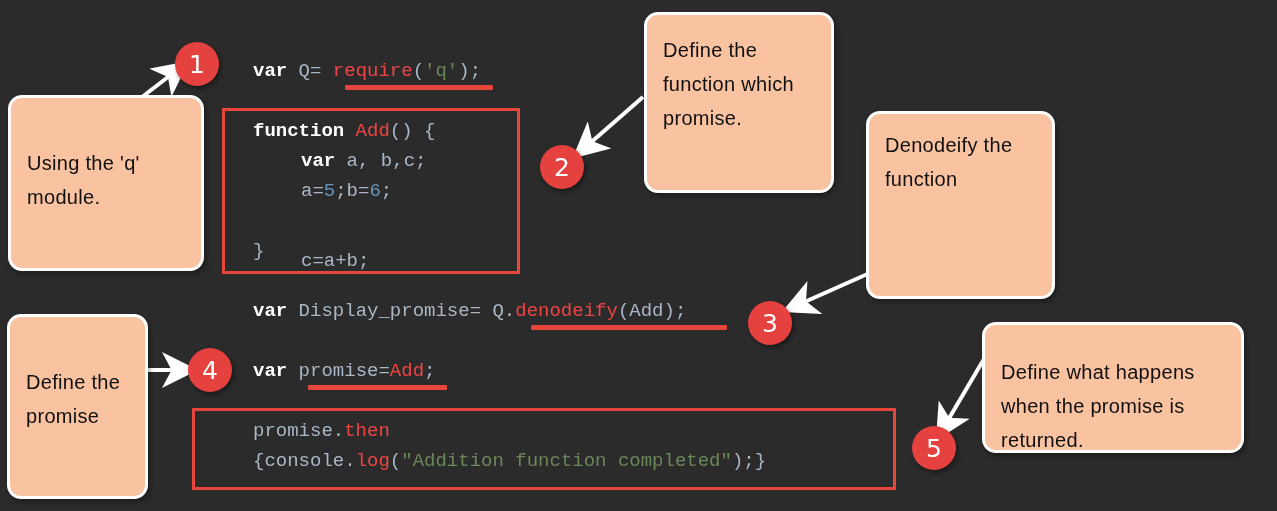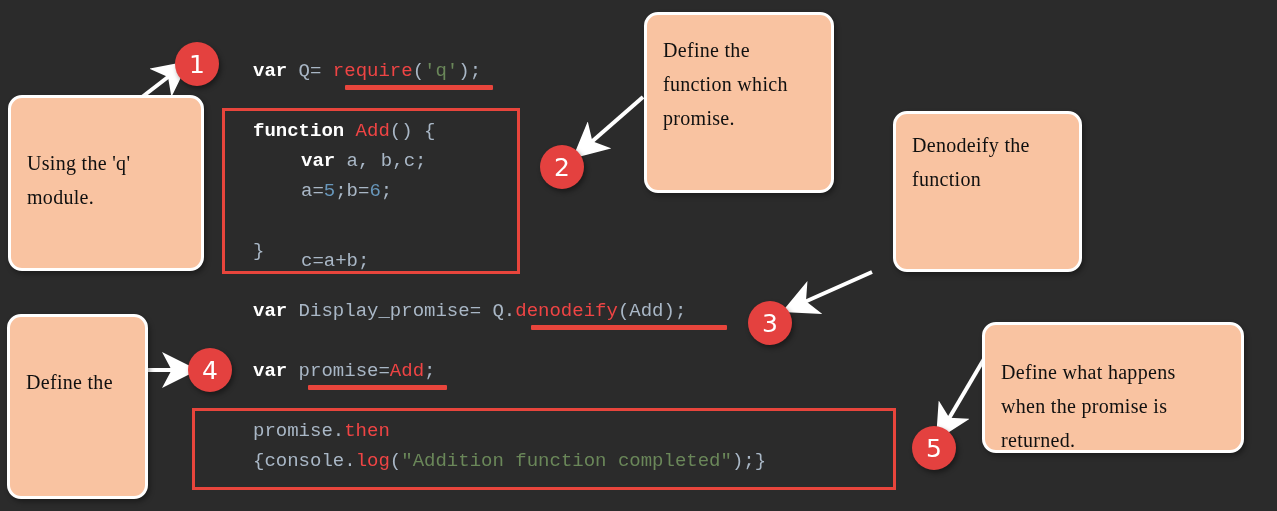--- a/index.html
+++ b/index.html
@@ -34,21 +34,21 @@
   .uline{position:absolute;background:#e8453c;height:5px;border-radius:1px;}
 
   
   .note{
     position:absolute;
     background:#f9c3a1;
     border:3px solid #ffffff;
     border-radius:14px;
     box-sizing:border-box;
     color:#101010;
-    font-family:Liberation Serif, serif;
+    font-family:Liberation Sans, sans-serif;
     font-size:20px;
     line-height:34px;
     padding:14px 16px;
     box-shadow:2px 3px 5px rgba(0,0,0,.35);
     letter-spacing:.3px;
   }
   .note span{display:block;}
 
   
   .marker{
@@ -114,27 +114,28 @@
     <span>Using the 'q'</span>
     <span>module.</span>
   </div>
 
   <div class="note" style="left:644px;top:12px;width:190px;height:181px;padding-top:18px;">
     <span>Define the</span>
     <span>function which</span>
     <span>promise.</span>
   </div>
 
-  <div class="note" style="left:866px;top:111px;width:189px;height:161px;margin-left:27px;">
+  <div class="note" style="left:866px;top:111px;width:189px;height:188px;">
     <span>Denodeify the</span>
     <span>function</span>
   </div>
 
   <div class="note" style="left:7px;top:314px;width:141px;height:185px;padding-top:48px;">
     <span>Define the</span>
+    <span>promise</span>
   </div>
 
   <div class="note" style="left:982px;top:322px;width:262px;height:131px;padding-top:30px;">
     <span>Define what happens</span>
     <span>when the promise is</span>
     <span>returned.</span>
   </div>
 
   <div class="marker" style="left:175px;top:42px;">
       <span>1</span>

